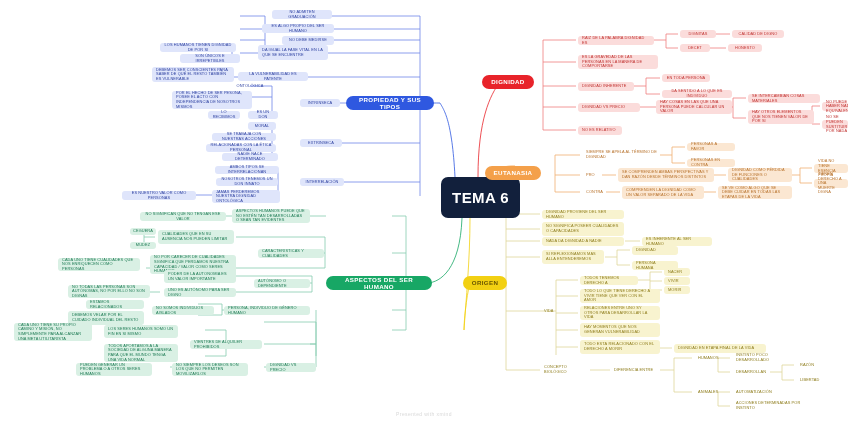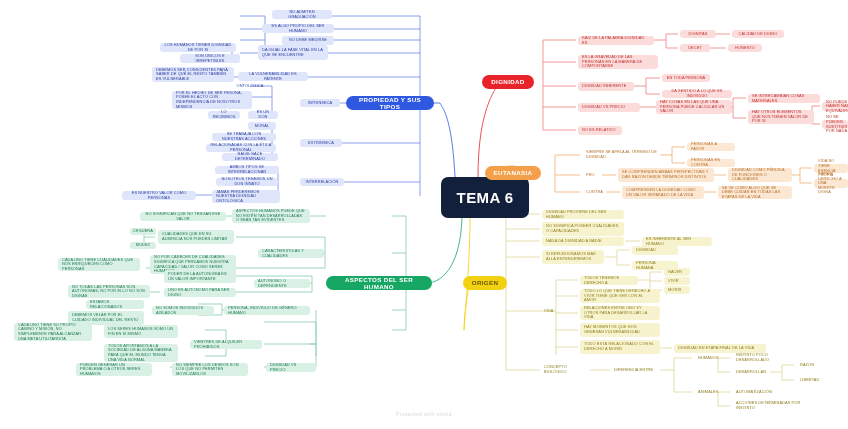--- a/index.html
+++ b/index.html
@@ -16,21 +16,21 @@
     border-radius:3px;
     line-height:1.18;
     letter-spacing:0.1px;
     display:flex;align-items:center;
     padding:2px 4px;
     white-space:normal;
     word-break:normal;
   }
   
   .root{
-    left:441px;top:177px;width:88px;height:41px;
+    left:441px;top:177px;width:79px;height:41px;
     background:#12203c;color:#ffffff;
     border-radius:7px;
     font-size:15px;font-weight:bold;letter-spacing:.4px;
     justify-content:center;
   }
   
   .main-chip{
     font-size:6.2px;font-weight:bold;color:#ffffff;
     justify-content:center;text-align:center;
     border-radius:10px;height:14px;letter-spacing:.35px;

